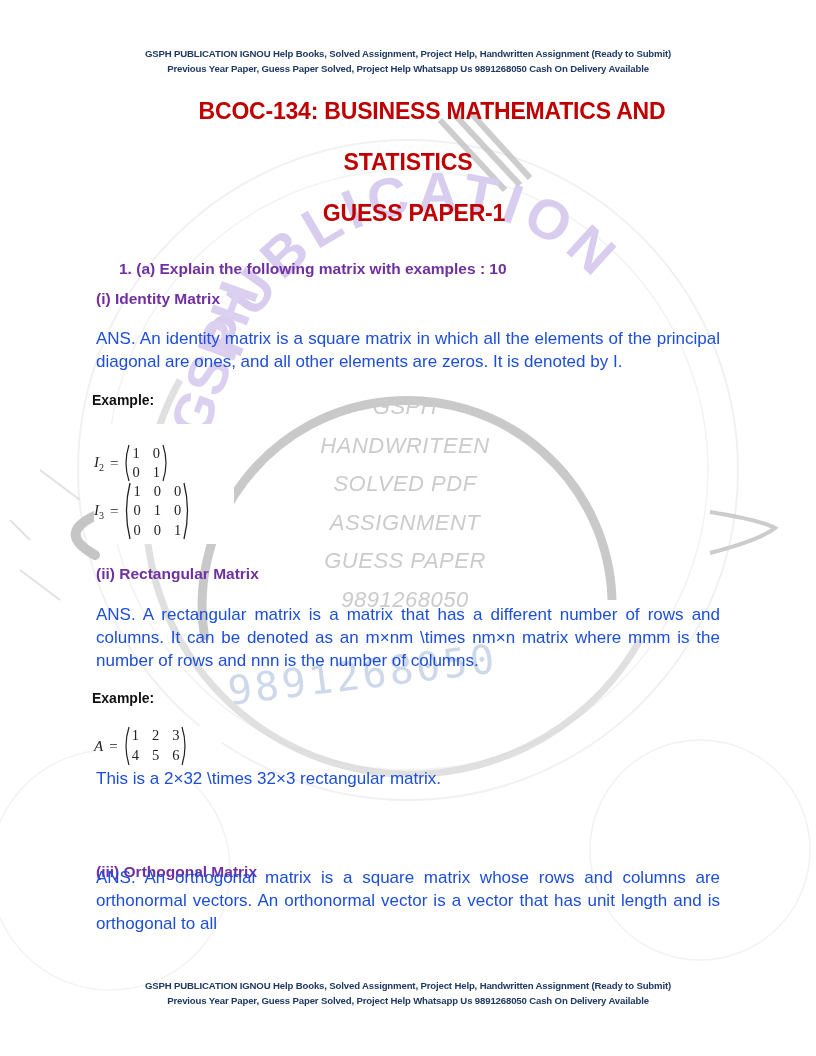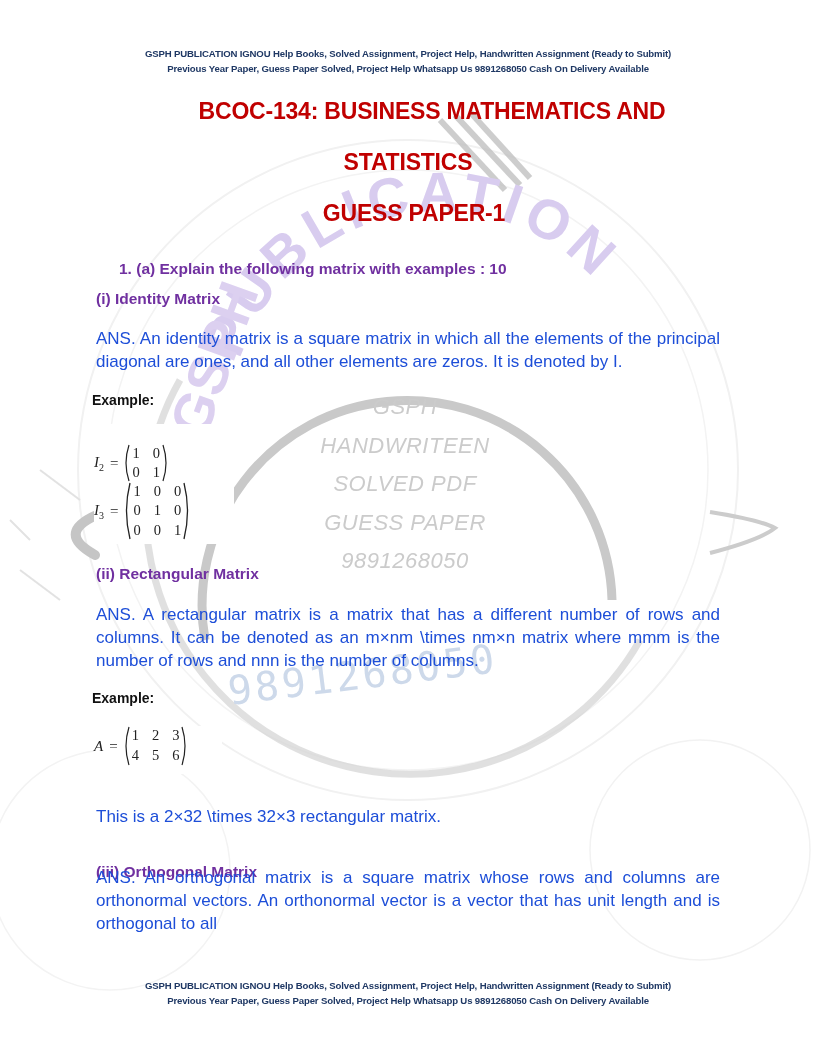--- a/index.html
+++ b/index.html
@@ -74,20 +74,21 @@
     <textPath href="#arcPath" id="wmArc">PUBLICATION</textPath>
   </text>
 
   <text x="0" y="0" transform="translate(205,440) rotate(-70)" font-family="Liberation Sans, sans-serif" font-size="56" font-weight="bold" fill="#dcd0f0" id="wmLeft">GSPH</text>
 </svg>
 
 <div class="wm" style="left:270px; top:388px; width:270px; text-align:center; font-family:'Liberation Sans',sans-serif; font-style:italic; color:#cbcbcb; font-size:22px; line-height:38.5px; letter-spacing:0.5px;">
   <div>GSPH</div>
   <div>HANDWRITEEN</div>
   <div>SOLVED PDF</div>
+  <div>ASSIGNMENT</div>
   <div>GUESS PAPER</div>
   <div>9891268050</div>
 </div>
 
 <div class="wm" style="left:228px; top:668px; font-family:'DejaVu Sans Mono','Liberation Mono',monospace; font-size:40px; color:#cdd9ea; transform:rotate(-7deg); transform-origin:left center; letter-spacing:3px;">9891268050</div>
 
 <div class="hdr" style="top:46px;">
   <div>GSPH PUBLICATION IGNOU Help Books, Solved Assignment, Project Help, Handwritten Assignment (Ready to Submit)</div>
   <div>Previous Year Paper, Guess Paper Solved, Project Help Whatsapp Us 9891268050 Cash On Delivery Available</div>
 </div>
@@ -178,21 +179,21 @@
       </span>
       <span class="paren">
           <svg width="7" height="40">
             <path d="M1 1 Q7 20 1 39" fill="none" stroke="#222" stroke-width="1.2"></path>
           </svg>
         </span>
     </span>
   </div>
 </div>
 
-<div class="para" style="top:805px;">This is a 2×32 \times 32×3 rectangular matrix.</div>
+<div class="para" style="top:767px;">This is a 2×32 \times 32×3 rectangular matrix.</div>
 
 <div class="q" style="top:863px;">(iii) Orthogonal Matrix</div>
 <div class="para" style="top:866px;">ANS. An orthogonal matrix is a square matrix whose rows and columns are orthonormal vectors. An orthonormal vector is a vector that has unit length and is orthogonal to all</div>
 
 <div class="hdr" style="top:978px;">
   <div>GSPH PUBLICATION IGNOU Help Books, Solved Assignment, Project Help, Handwritten Assignment (Ready to Submit)</div>
   <div>Previous Year Paper, Guess Paper Solved, Project Help Whatsapp Us 9891268050 Cash On Delivery Available</div>
 </div>
 
 </body></html>

